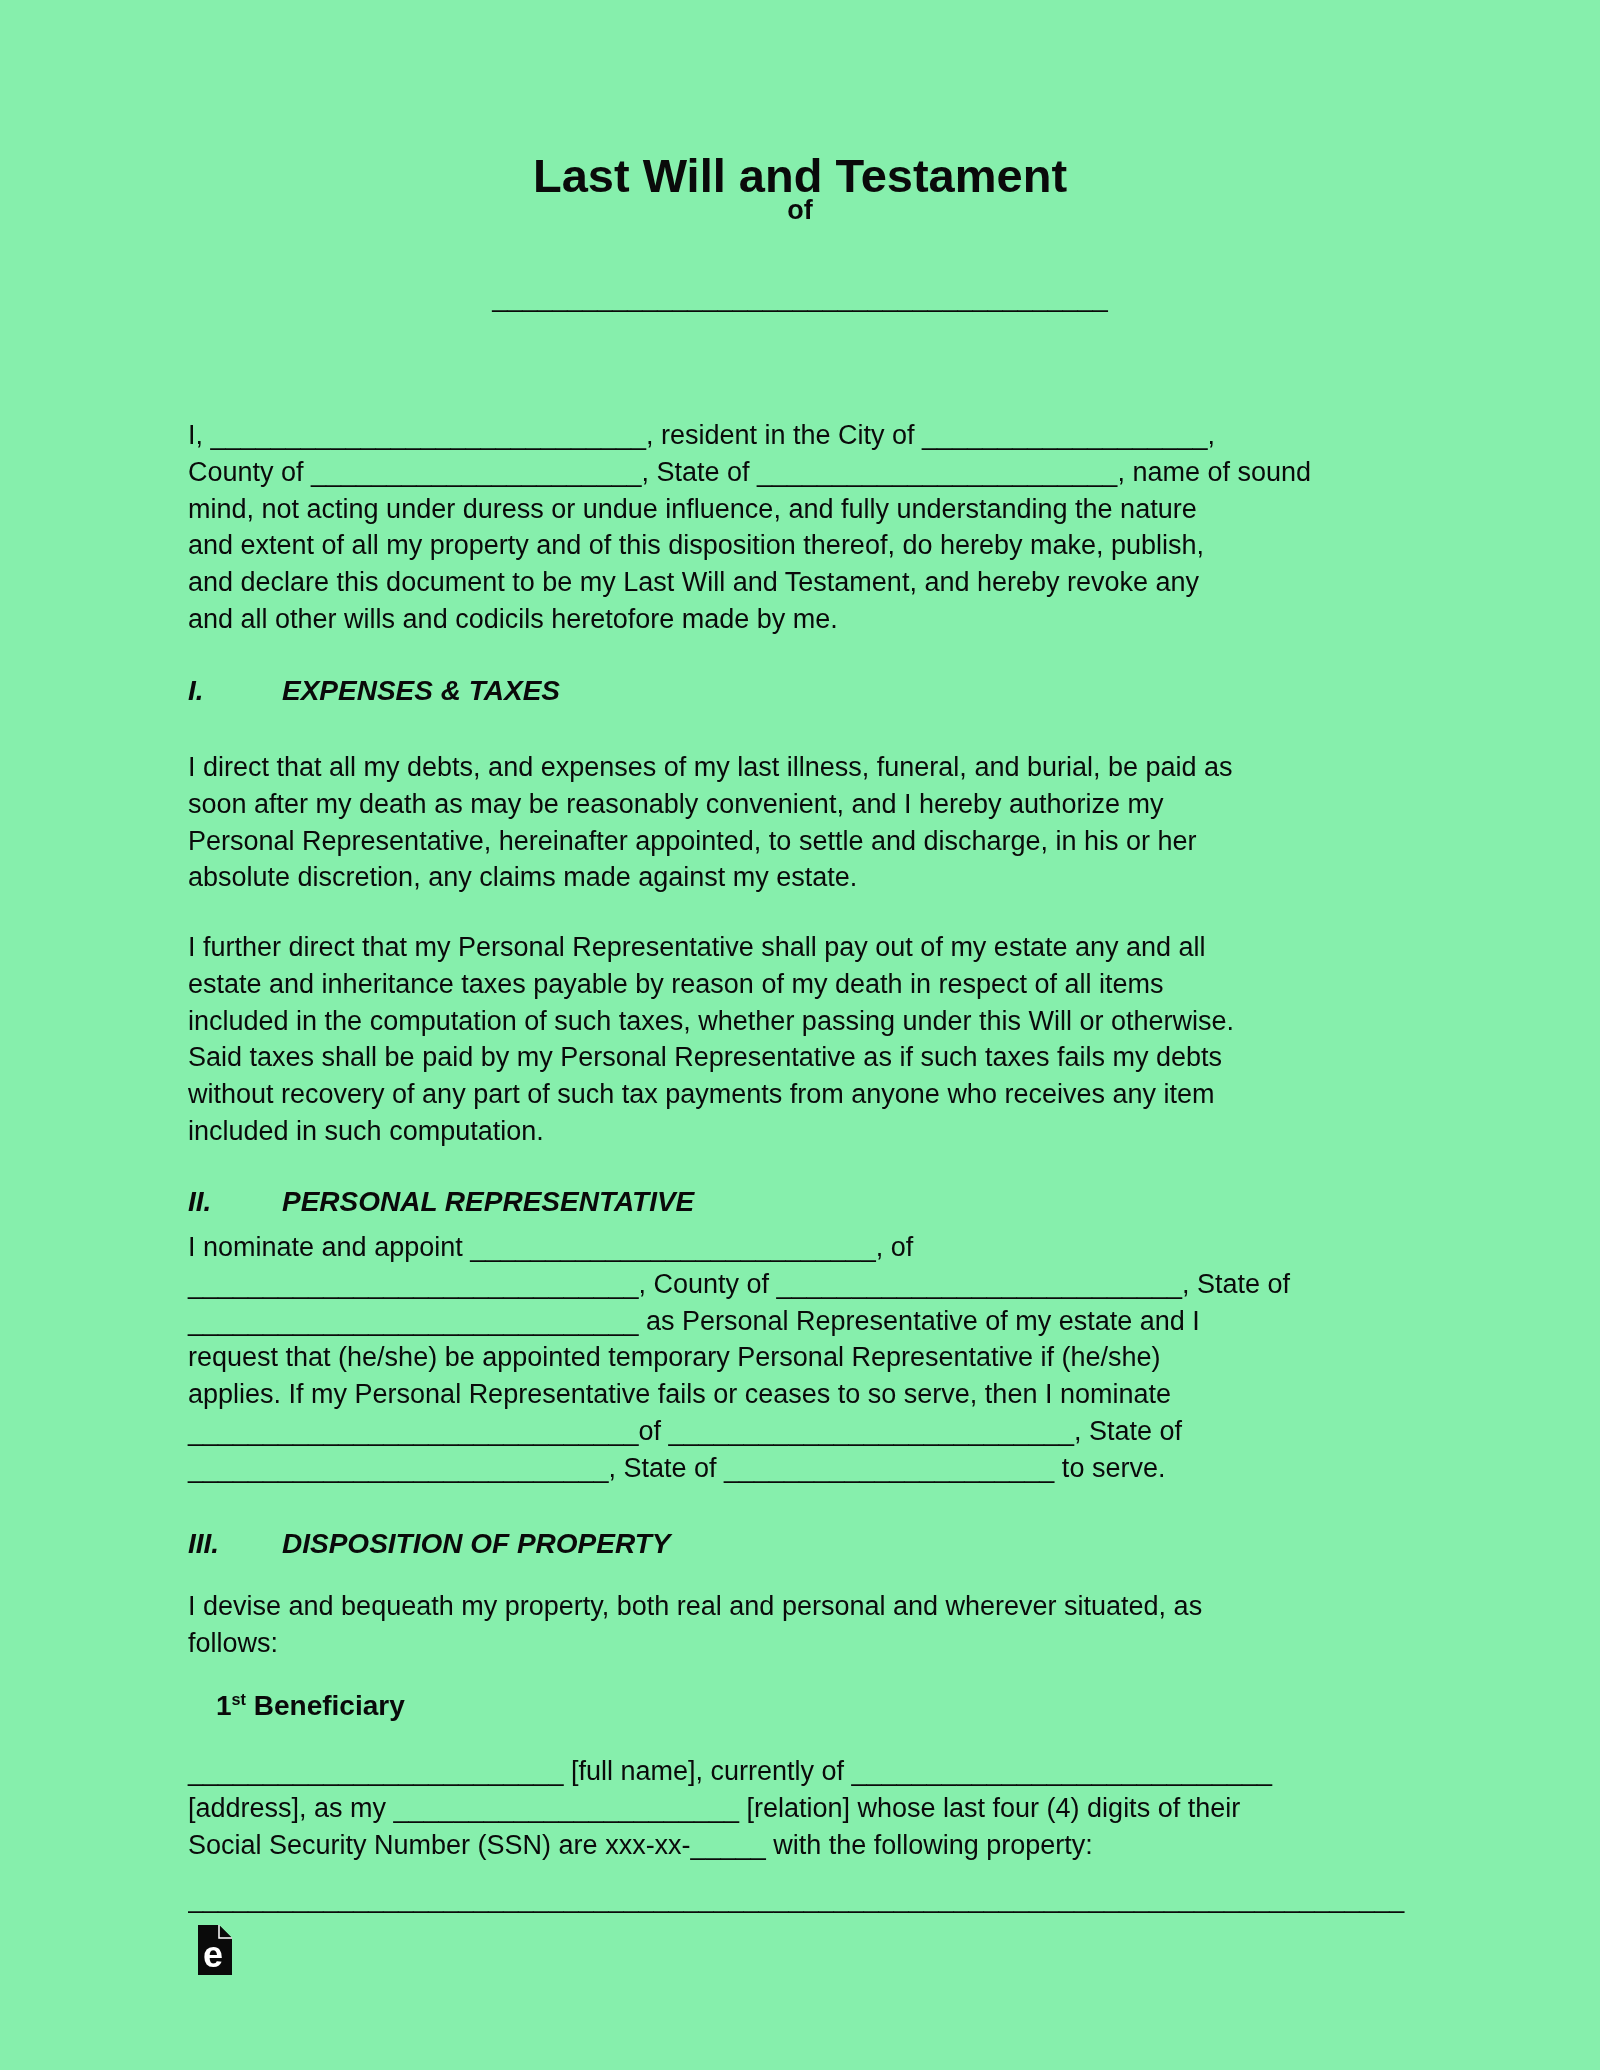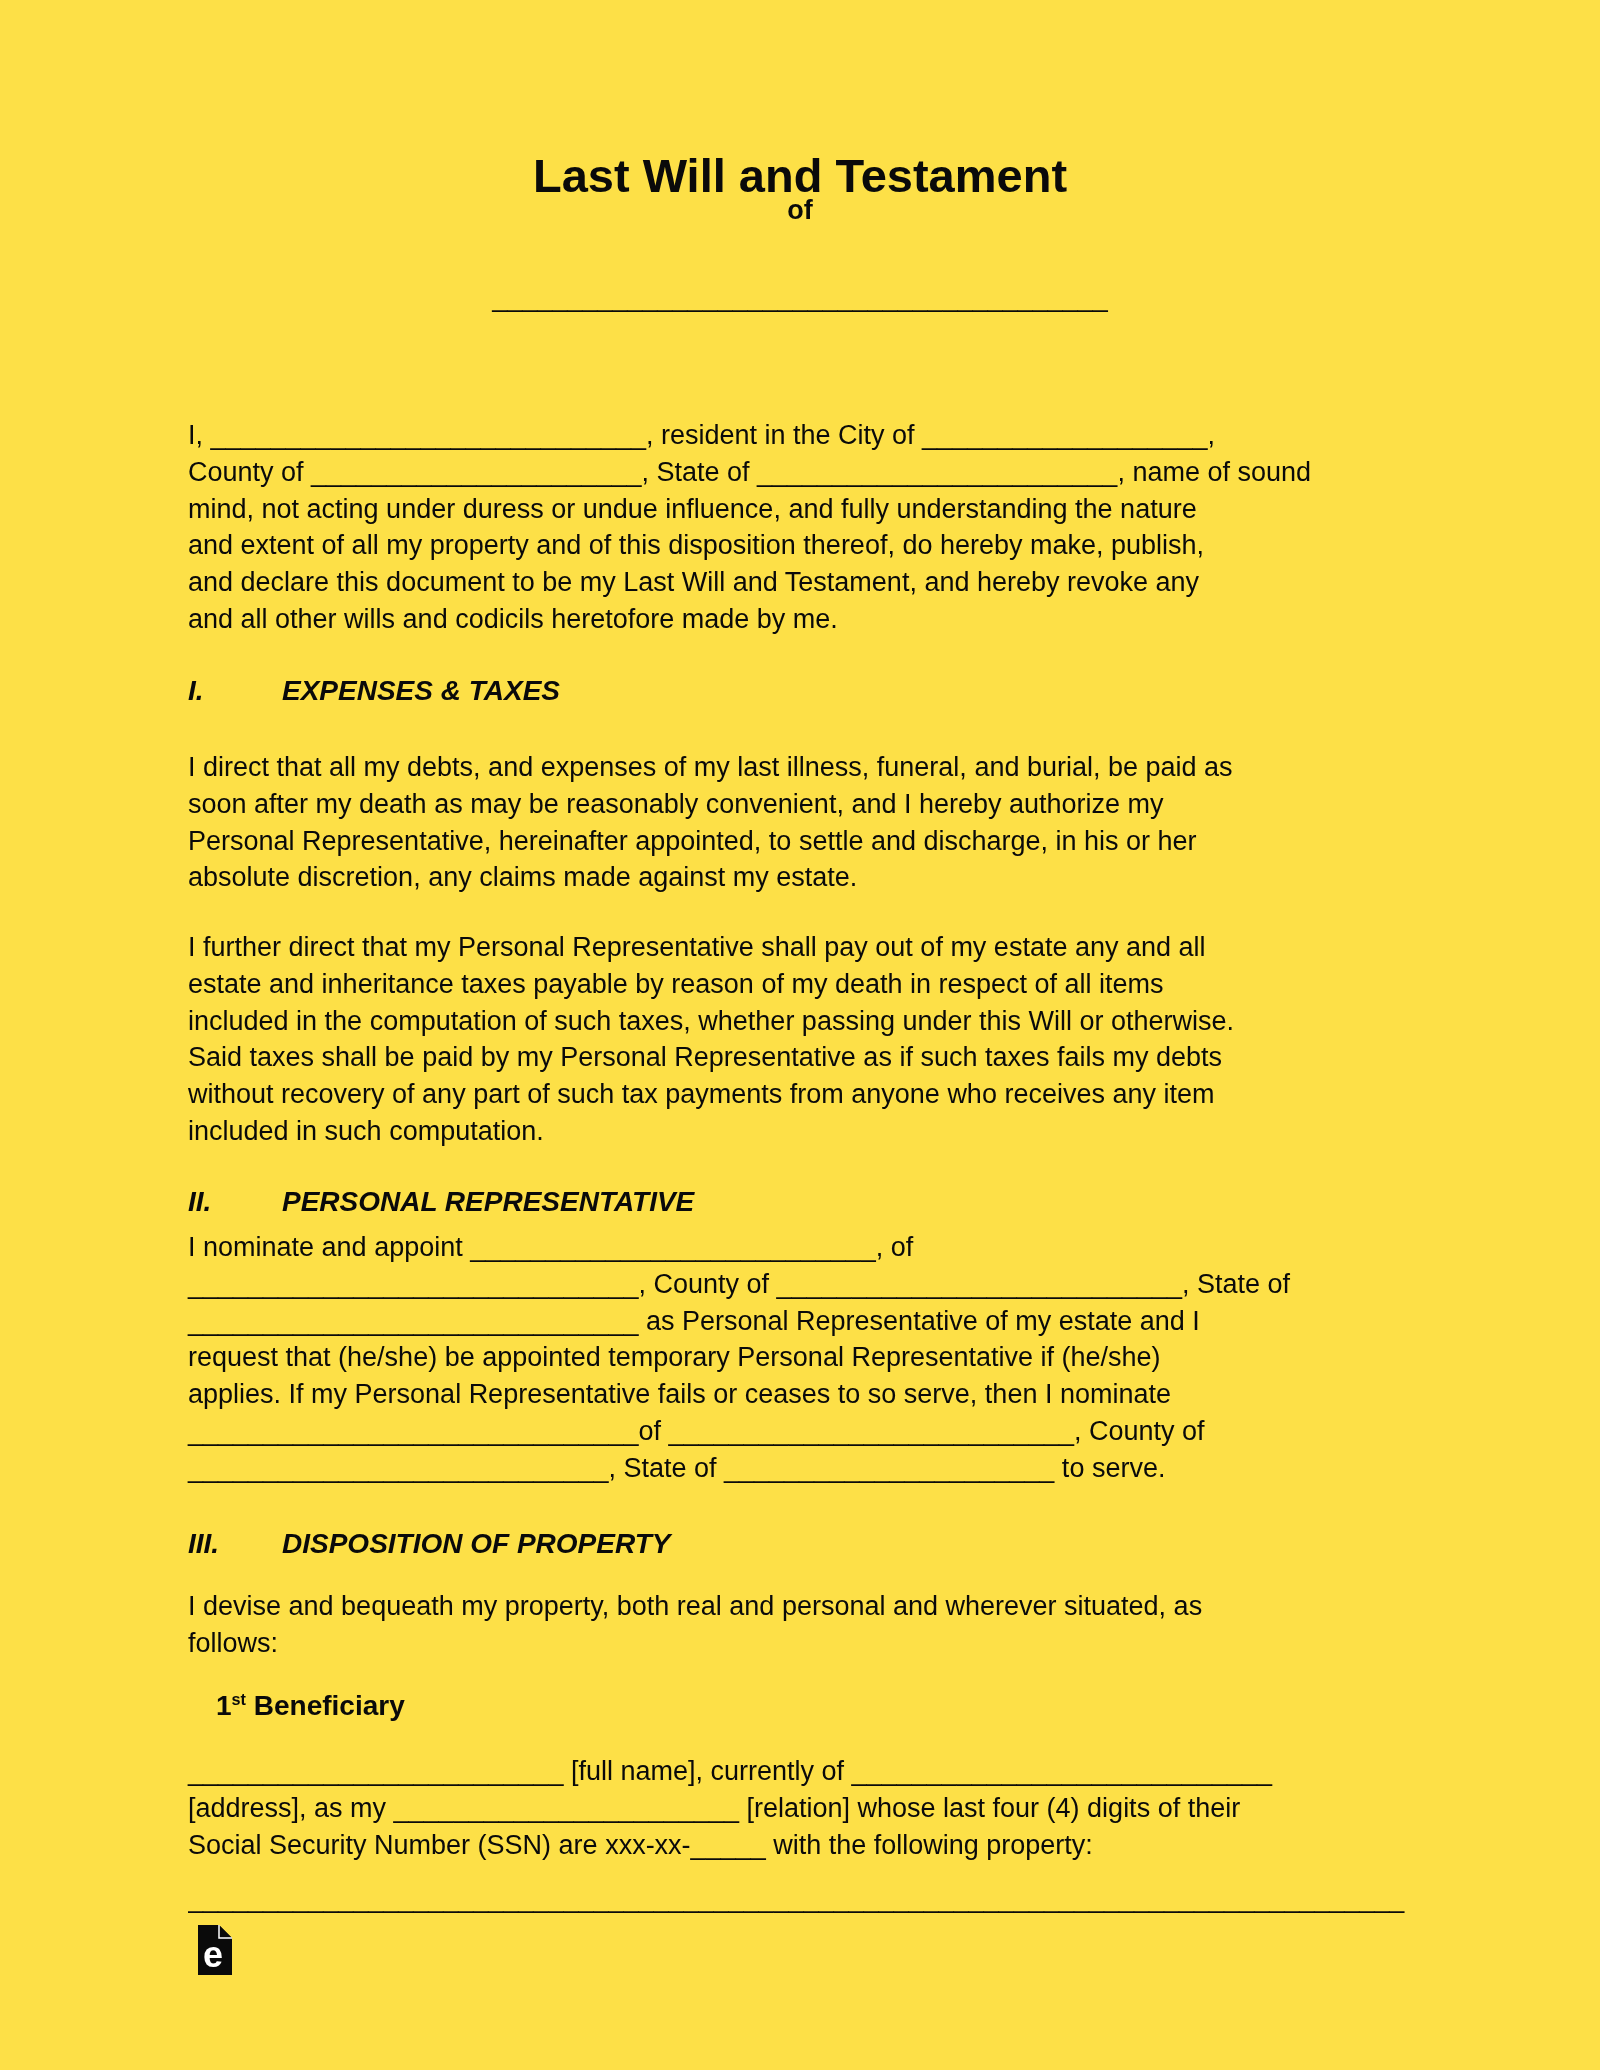--- a/index.html
+++ b/index.html
@@ -1,20 +1,20 @@
 <!DOCTYPE html>
 <html><head>
 <meta charset="utf-8">
 <style>
   html,body{margin:0;padding:0;background:#ffffff;}
   .page{
     position:relative;
     width:1600px;
     height:2070px;
-    background:#fde047;
+    background:#86efac;
     color:#0a0a0a;
     font-family:"Liberation Sans","DejaVu Sans",sans-serif;
     overflow:hidden;
   }
   .doc-title{
     position:absolute; top:148px; left:188px; width:1224px;
     text-align:center; font-weight:bold; font-size:47px; line-height:56px;
     white-space:pre;
   }
   .doc-subtitle{
@@ -86,21 +86,21 @@
     </div>
 
   <div class="heading" style="top:1183px"><span class="sec-num">II.</span><span>PERSONAL REPRESENTATIVE</span></div>
 
   <div class="para" style="top:1229px">
       <div class="line">I nominate and appoint ___________________________, of</div>
       <div class="line">______________________________, County of ___________________________, State of</div>
       <div class="line">______________________________ as Personal Representative of my estate and I</div>
       <div class="line">request that (he/she) be appointed temporary Personal Representative if (he/she)</div>
       <div class="line">applies. If my Personal Representative fails or ceases to so serve, then I nominate</div>
-      <div class="line">______________________________of ___________________________, County of</div>
+      <div class="line">______________________________of ___________________________, State of</div>
       <div class="line">____________________________, State of ______________________ to serve.</div>
     </div>
 
   <div class="heading" style="top:1525px"><span class="sec-num">III.</span><span>DISPOSITION OF PROPERTY</span></div>
 
   <div class="para" style="top:1588px">
       <div class="line">I devise and bequeath my property, both real and personal and wherever situated, as</div>
       <div class="line">follows:</div>
     </div>
 

